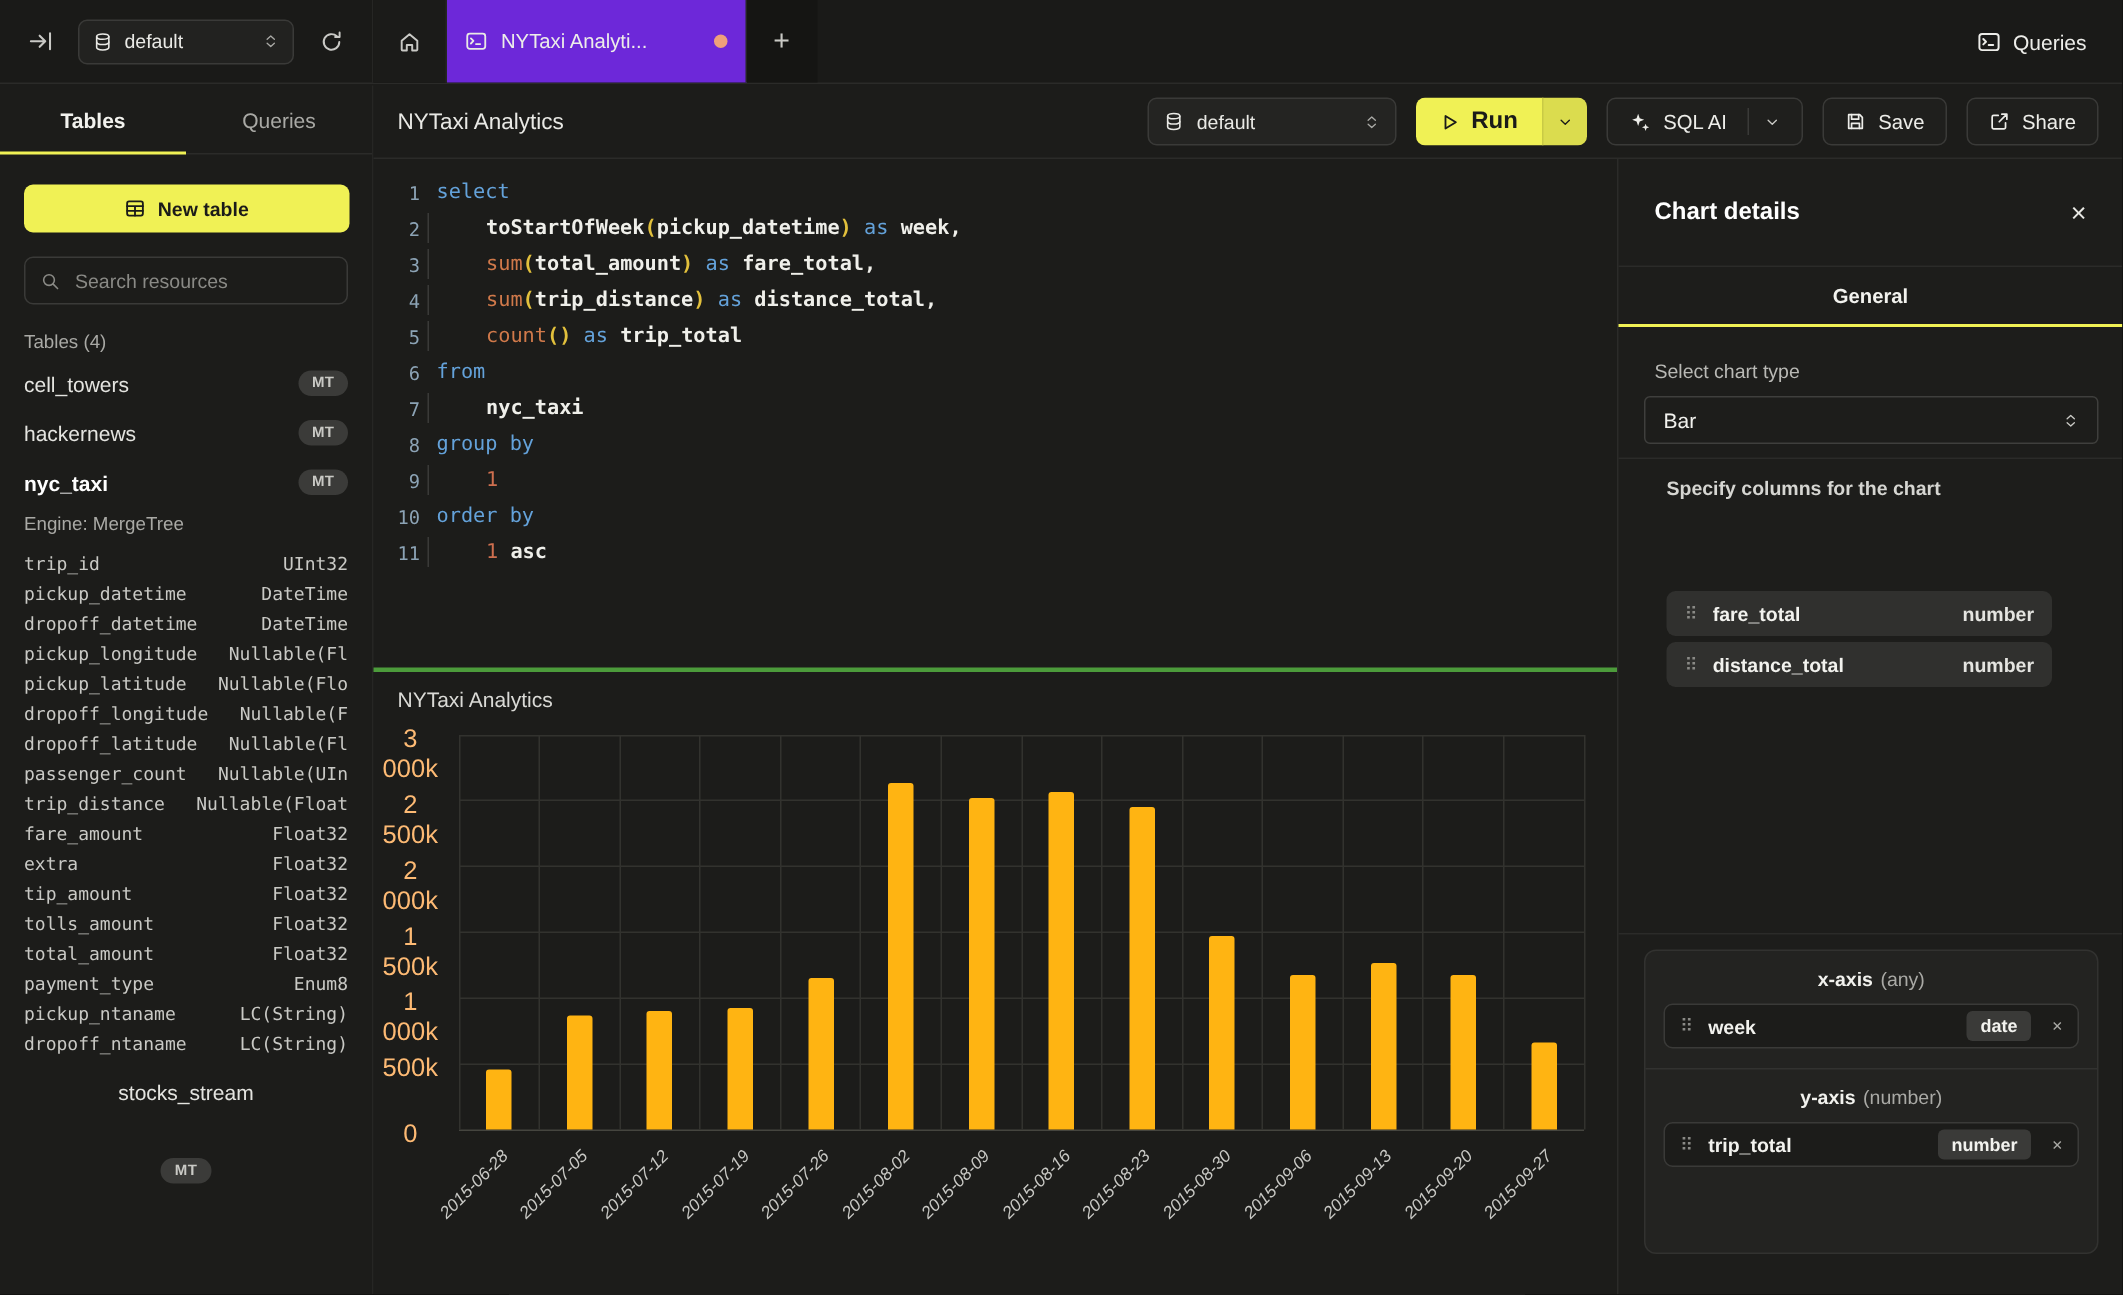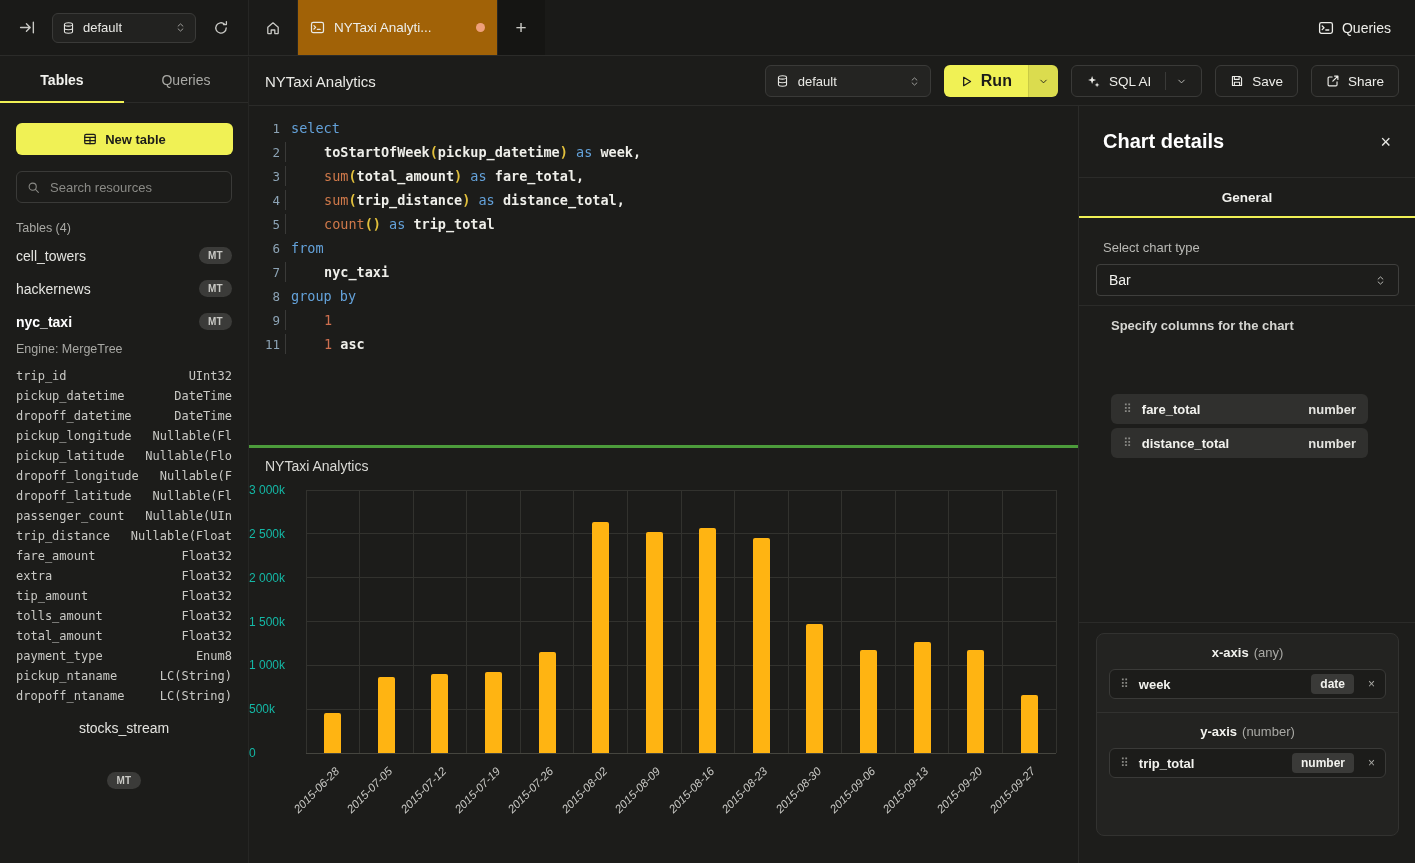--- a/index.html
+++ b/index.html
@@ -10,21 +10,21 @@
   .ic{stroke:currentColor;fill:none;stroke-width:1.3;stroke-linecap:round;stroke-linejoin:round;}
 
   
   .topbar{position:absolute;left:0;top:0;width:1415px;height:56px;background:#1A1A18;border-bottom:1px solid #2B2B29;display:flex;}
   .topbar-left{width:249px;height:100%;display:flex;align-items:center;padding:0 14px;gap:12px;border-right:1px solid #262624;}
   .icon-btn{display:flex;align-items:center;justify-content:center;color:#C9C9C5;width:26px;height:26px;border-radius:5px;}
   .db-select{flex:1;height:30px;border:1px solid #3A3A38;background:#222220;border-radius:6px;display:flex;align-items:center;padding:0 9px;gap:8px;}
   .db-select .lbl{flex:1;font-size:13px;color:#E9E9E5;}
   .tabstrip{width:296px;height:100%;background:#151513;display:flex;align-items:stretch;}
   .home-btn{width:49px;display:flex;align-items:center;justify-content:center;color:#C9C9C5;background:#1B1B19;border-right:1px solid #262624;}
-  .tab{width:200px;background:#a16207;display:flex;align-items:center;gap:9px;padding:0 12px;border-right:1px solid #262624;}
+  .tab{width:200px;background:#6d28d9;display:flex;align-items:center;gap:9px;padding:0 12px;border-right:1px solid #262624;}
   .tab .tab-label{flex:1;font-size:13.5px;color:#EDEDE9;white-space:nowrap;overflow:hidden;}
   .tab-dot{width:9px;height:9px;border-radius:50%;background:#EFA07B;}
   .newtab-btn{width:46px;display:flex;align-items:center;justify-content:center;color:#C9C9C5;font-size:19px;}
   .topbar-right{flex:1;display:flex;align-items:center;justify-content:flex-end;padding-right:24px;}
   .queries-btn{display:flex;align-items:center;gap:8px;color:#EDEDE9;font-size:14px;}
 
   
   .sidebar{position:absolute;left:0;top:57px;width:249px;height:806px;background:#1C1C1A;border-right:1px solid #262624;}
   .side-tabs{display:flex;height:46px;border-bottom:1px solid #2B2B29;}
   .side-tab{flex:1;display:flex;align-items:center;justify-content:center;font-size:14px;color:#A9A9A5;position:relative;}
@@ -81,28 +81,28 @@
   .seg.active{background:#3C3C39;color:#FFFFFF;}
   .kebab{margin-left:12px;color:#B5B5B1;font-size:16px;letter-spacing:1px;}
   .green-rule{position:absolute;left:249px;top:445px;width:829px;height:3px;background:#4C9B3B;}
 
   
   .chart{position:absolute;left:249px;top:448px;width:829px;height:415px;background:#1C1C1A;overflow:hidden;}
   .chart-title{position:absolute;left:16px;top:10px;font-size:14px;color:#DADAD6;}
   .gridline-h{position:absolute;height:1px;background:#32322E;}
   .gridline-h.axis{background:#45453F;}
   .gridline-v{position:absolute;width:1px;background:#32322E;}
-  .ytick{position:absolute;font-size:12px;color:#14b8a6;text-align:left;}
+  .ytick{position:absolute;font-size:17px;color:#fdba74;text-align:center;}
   .xtick{position:absolute;font-size:11.5px;font-style:italic;color:#C9C9C5;transform-origin:100% 0;transform:rotate(-45deg);white-space:nowrap;}
   .bar{position:absolute;width:17px;background:#FFB412;border-radius:2px 2px 0 0;}
 
   
   .chart-panel{position:absolute;left:1078px;top:106px;width:337px;height:757px;background:#1D1D1B;border-left:1px solid #2B2B29;}
   .panel-header{position:absolute;left:0;top:0;right:0;height:72px;border-bottom:1px solid #2B2B29;display:flex;align-items:center;padding:0 24px;}
-  .panel-title{font-size:20px;font-weight:700;color:#FFFFFF;}
+  .panel-title{font-size:16px;font-weight:700;color:#FFFFFF;}
   .panel-close{margin-left:auto;color:#E9E9E5;font-size:18px;line-height:1;}
   .panel-tabs{position:absolute;left:0;top:72px;right:0;height:40px;display:flex;border-bottom:1px solid #2B2B29;}
   .panel-tab{flex:1;display:flex;align-items:center;justify-content:center;font-size:13.5px;color:#A9A9A5;position:relative;}
   .panel-tab.active{color:#F2F2EE;font-weight:700;}
   .panel-tab.active::after{content:"";position:absolute;left:0;right:0;bottom:-1px;height:2px;background:#F0F155;}
   .field-label{position:absolute;left:24px;font-size:13px;color:#B9B9B5;}
   .type-select{position:absolute;left:17px;top:158px;width:303px;height:32px;border:1px solid #3F3F3D;border-radius:4px;display:flex;align-items:center;padding:0 12px;font-size:14px;color:#F2F2EE;}
   .type-select .lbl{flex:1;}
   .panel-div{position:absolute;left:0;right:0;height:1px;background:#2B2B29;}
   .spec-label{position:absolute;left:32px;top:212px;font-size:13px;font-weight:700;color:#D5D5D1;}
@@ -428,20 +428,24 @@
         <span class="ln">7</span>
         <span class="code ind"><span class="tok-id">nyc_taxi</span></span>
       </div>
       <div class="line">
         <span class="ln">8</span>
         <span class="code"><span class="tok-kw">group by</span></span>
       </div>
       <div class="line">
         <span class="ln">9</span>
         <span class="code ind"><span class="tok-num">1</span></span>
+      </div>
+      <div class="line">
+        <span class="ln">10</span>
+        <span class="code"><span class="tok-kw">order by</span></span>
       </div>
       <div class="line">
         <span class="ln">11</span>
         <span class="code ind"><span class="tok-num">1</span><span class="tok-pl"> </span><span class="tok-id">asc</span></span>
       </div>
     </div>
 
   <div class="green-rule"></div>
 
   <div class="chart" id="chart">

